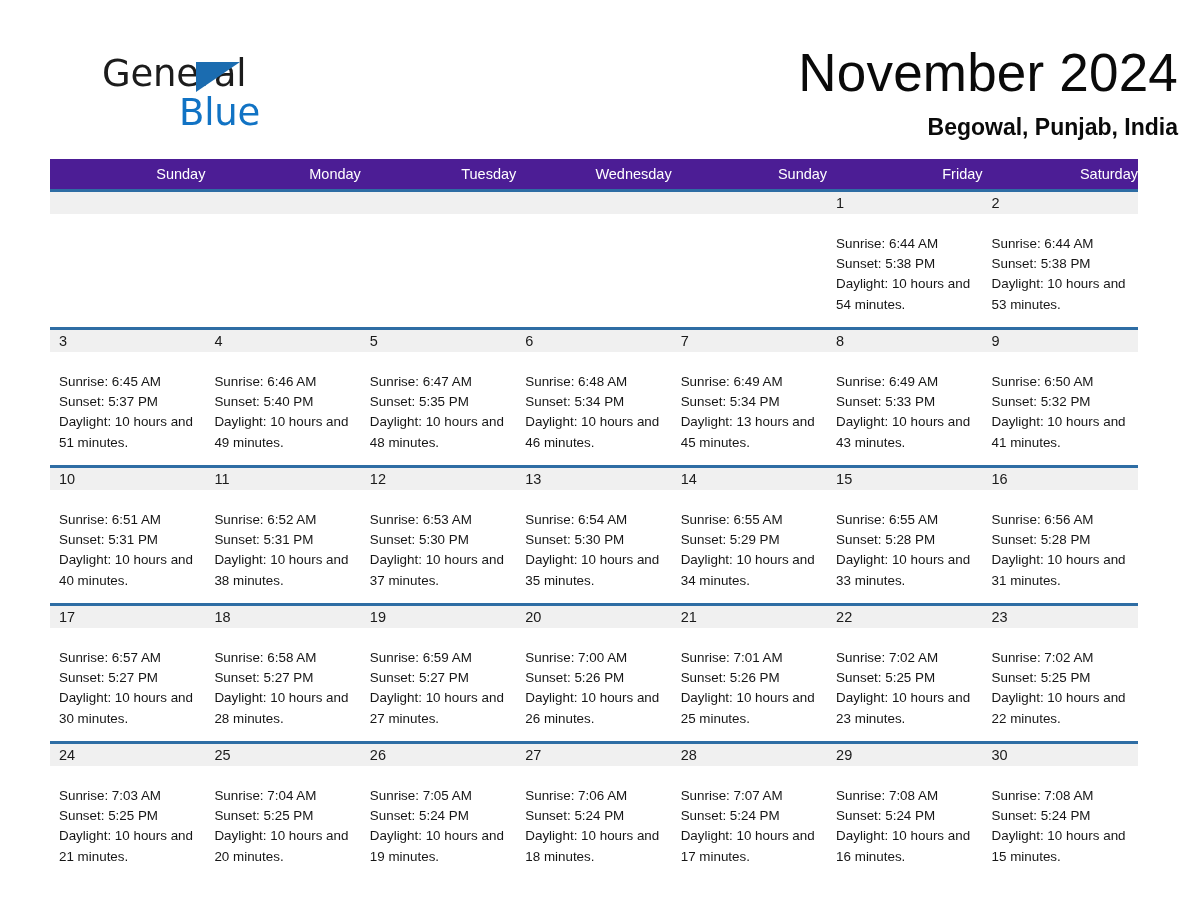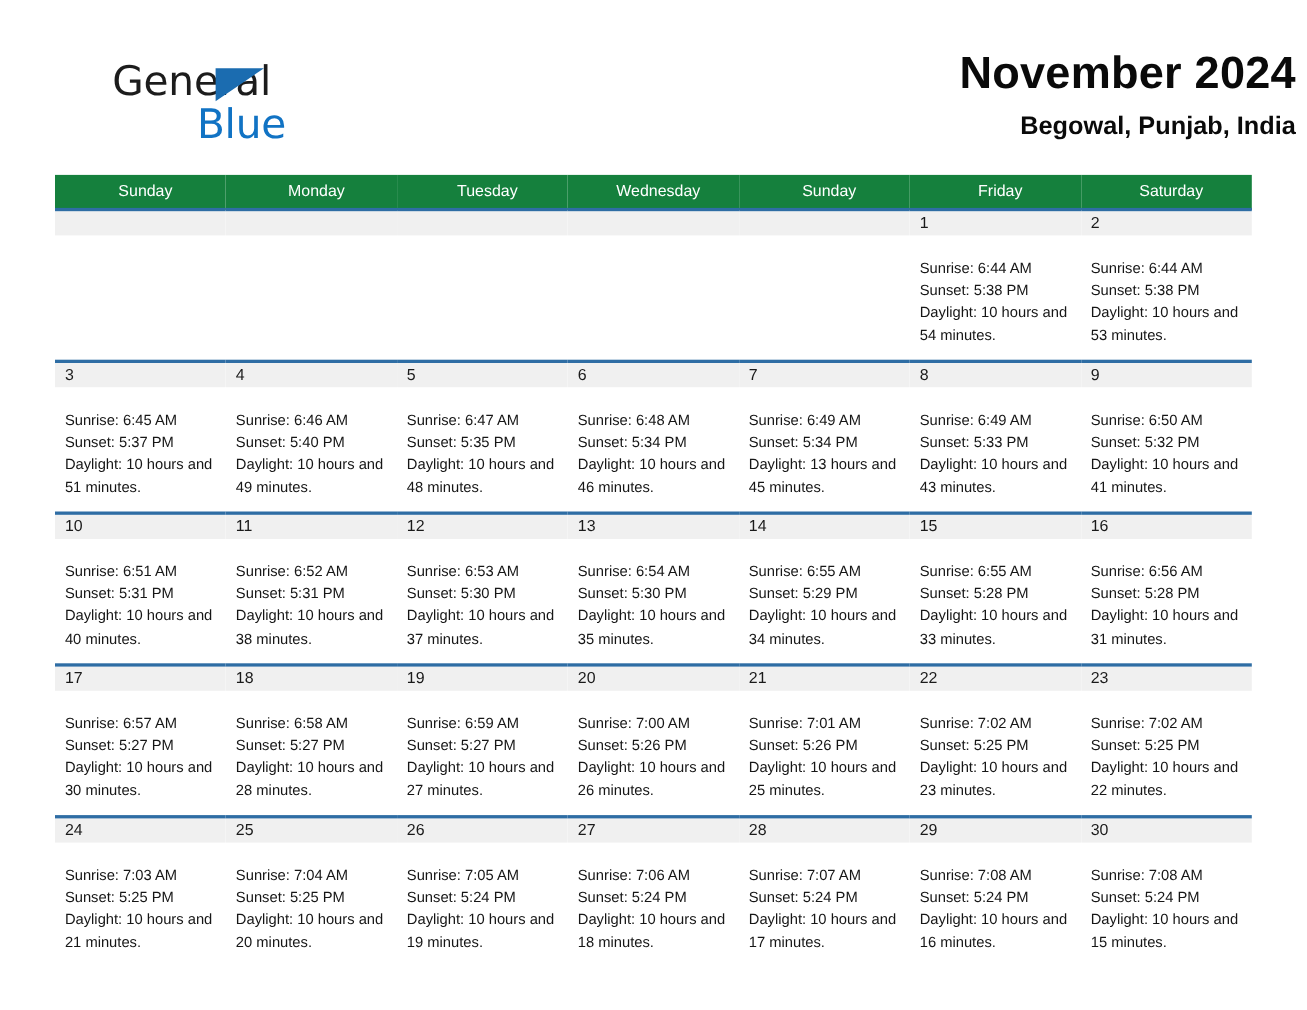--- a/index.html
+++ b/index.html
@@ -67,22 +67,22 @@
     font-family: "DejaVu Sans", sans-serif;
   }
 
   .title-block {
     position: absolute;
     right: 56px;
     top: 44px;
     text-align: right;
   }
   .month-title {
-    font-size: 41px;
-    font-weight: 700;
+    font-size: 53px;
+    font-weight: 400;
     color: #0a0a0a;
     line-height: 1.1;
     letter-spacing: 0.2px;
     white-space: nowrap;
   }
   .location {
     margin-top: 13px;
     font-size: 23px;
     font-weight: 700;
     color: #0a0a0a;
@@ -98,25 +98,25 @@
     width: 1088px;
   }
   table.cal {
     border-collapse: collapse;
     table-layout: fixed;
     width: 1088px;
   }
   table.cal col { width: 155.43px; }
 
   thead th {
-    background: #15803d;
+    background: #4c1d95;
     color: #ffffff;
     font-size: 14.5px;
     font-weight: 400;
-    text-align: center;
+    text-align: right;
     padding: 7px 0 7px 9px;
     height: 16px;
     vertical-align: middle;
     white-space: nowrap;
   }
 
   tbody tr.week {
     height: 135px;
   }
   td.day {

